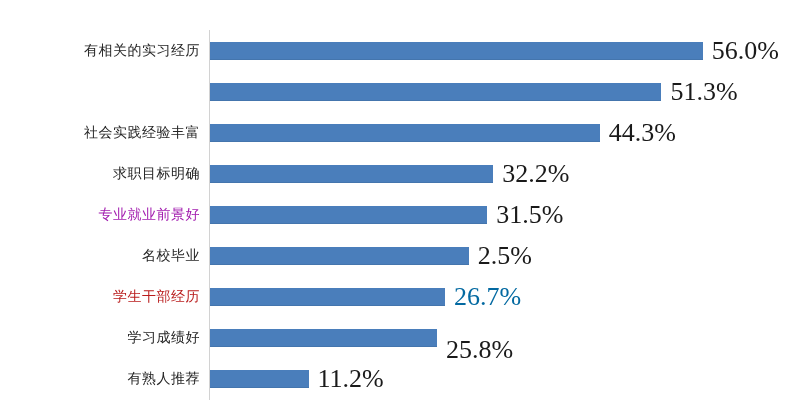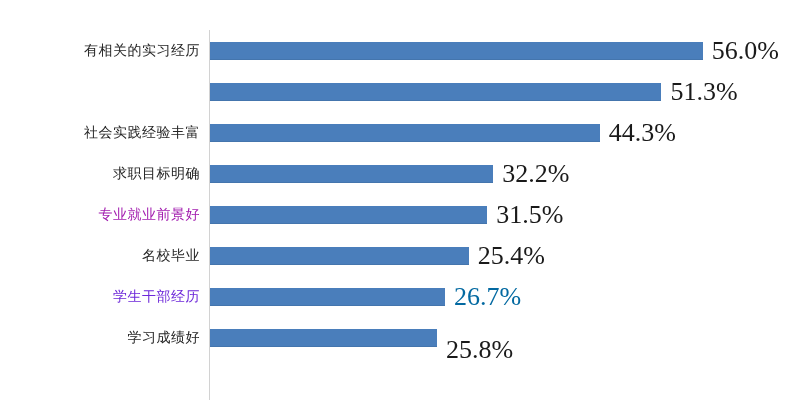--- a/index.html
+++ b/index.html
@@ -124,36 +124,43 @@
         <div class="bar-wrap">
           <div class="bar" style="width: 277.2px; background: rgb(74, 126, 187);"></div>
           <span class="bar-value" style="color: rgb(26, 26, 26);">31.5%</span>
         </div>
       </div>
 
       <div class="row">
         <span class="cat-label" style="color: rgb(38, 38, 38);">名校毕业</span>
         <div class="bar-wrap">
           <div class="bar" style="width: 258.72px; background: rgb(74, 126, 187);"></div>
-          <span class="bar-value" style="color: rgb(26, 26, 26);">25.4%</span>
+          <span class="bar-value" style="color: rgb(26, 26, 26);">2.5%</span>
         </div>
       </div>
 
       <div class="row">
-        <span class="cat-label" style="color: #6d28d9; margin-left: 16px;">学生干部经历</span>
+        <span class="cat-label" style="color: #b91c1c; margin-left: 16px;">学生干部经历</span>
         <div class="bar-wrap">
           <div class="bar" style="width: 234.96px; background: rgb(74, 126, 187);"></div>
           <span class="bar-value" style="color: #0369a1;">26.7%</span>
         </div>
       </div>
 
       <div class="row">
         <span class="cat-label" style="color: rgb(38, 38, 38);">学习成绩好</span>
         <div class="bar-wrap">
           <div class="bar" style="width: 227.04px; background: rgb(74, 126, 187);"></div>
           <span class="bar-value" style="color: rgb(26, 26, 26); margin-top: 23px;">25.8%</span>
         </div>
       </div>
 
+      <div class="row">
+        <span class="cat-label" style="color: rgb(38, 38, 38);">有熟人推荐</span>
+        <div class="bar-wrap">
+          <div class="bar" style="width: 98.56px; background: rgb(74, 126, 187);"></div>
+          <span class="bar-value" style="color: rgb(26, 26, 26);">11.2%</span>
+        </div>
+      </div>
 
     </div>
   </div>
 </div>
 
 </body></html>

